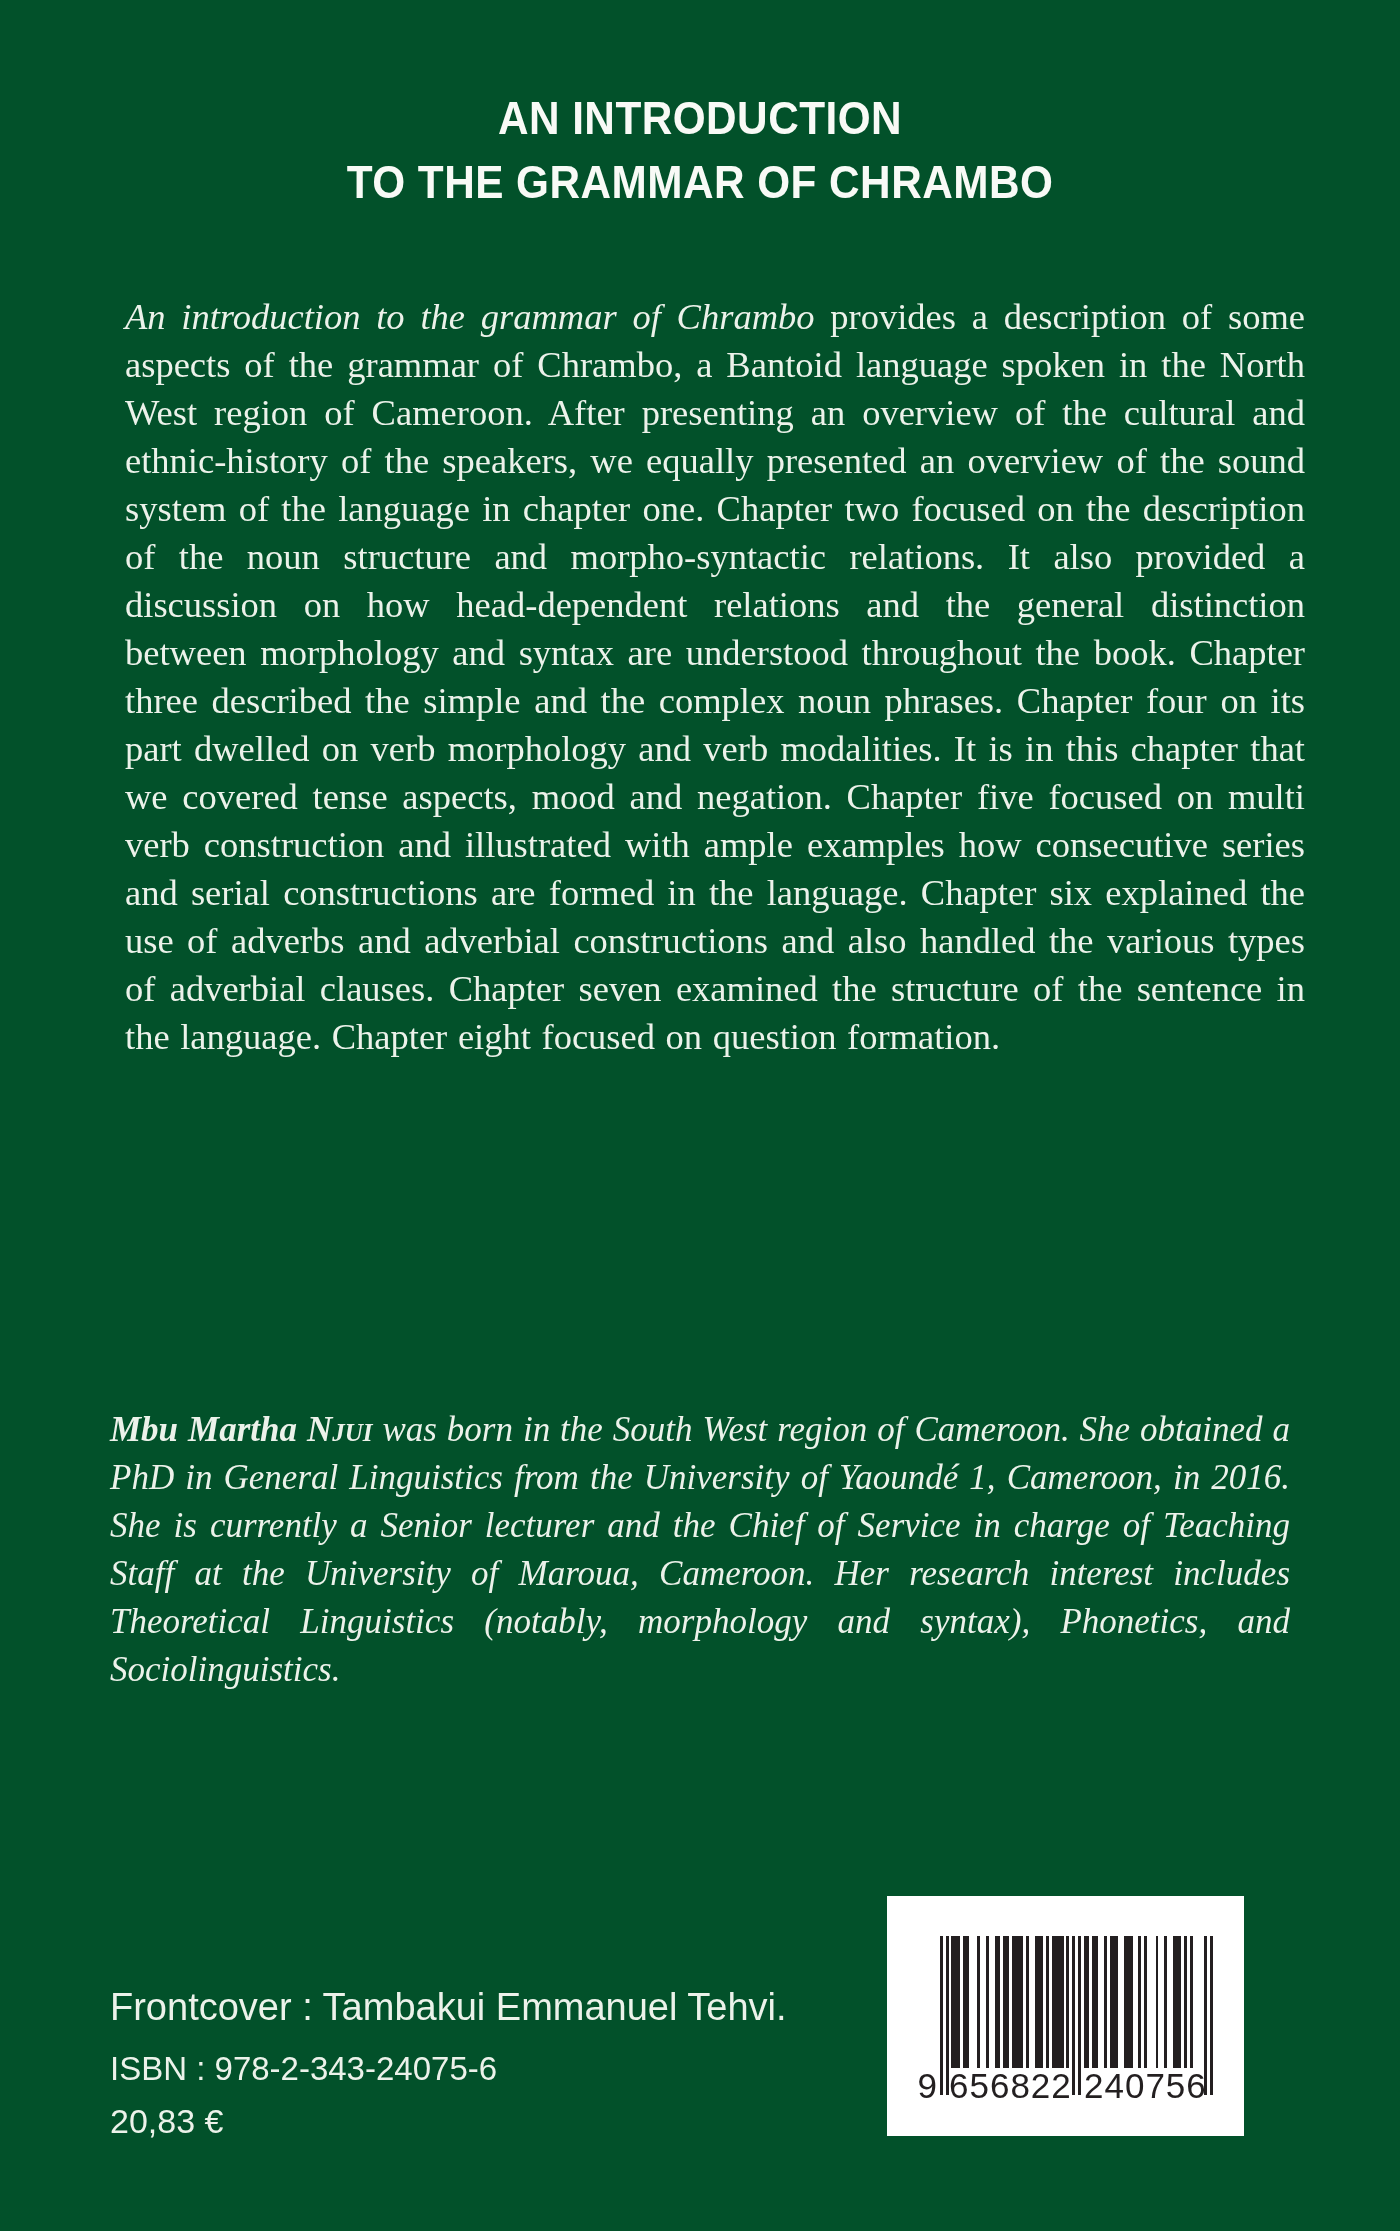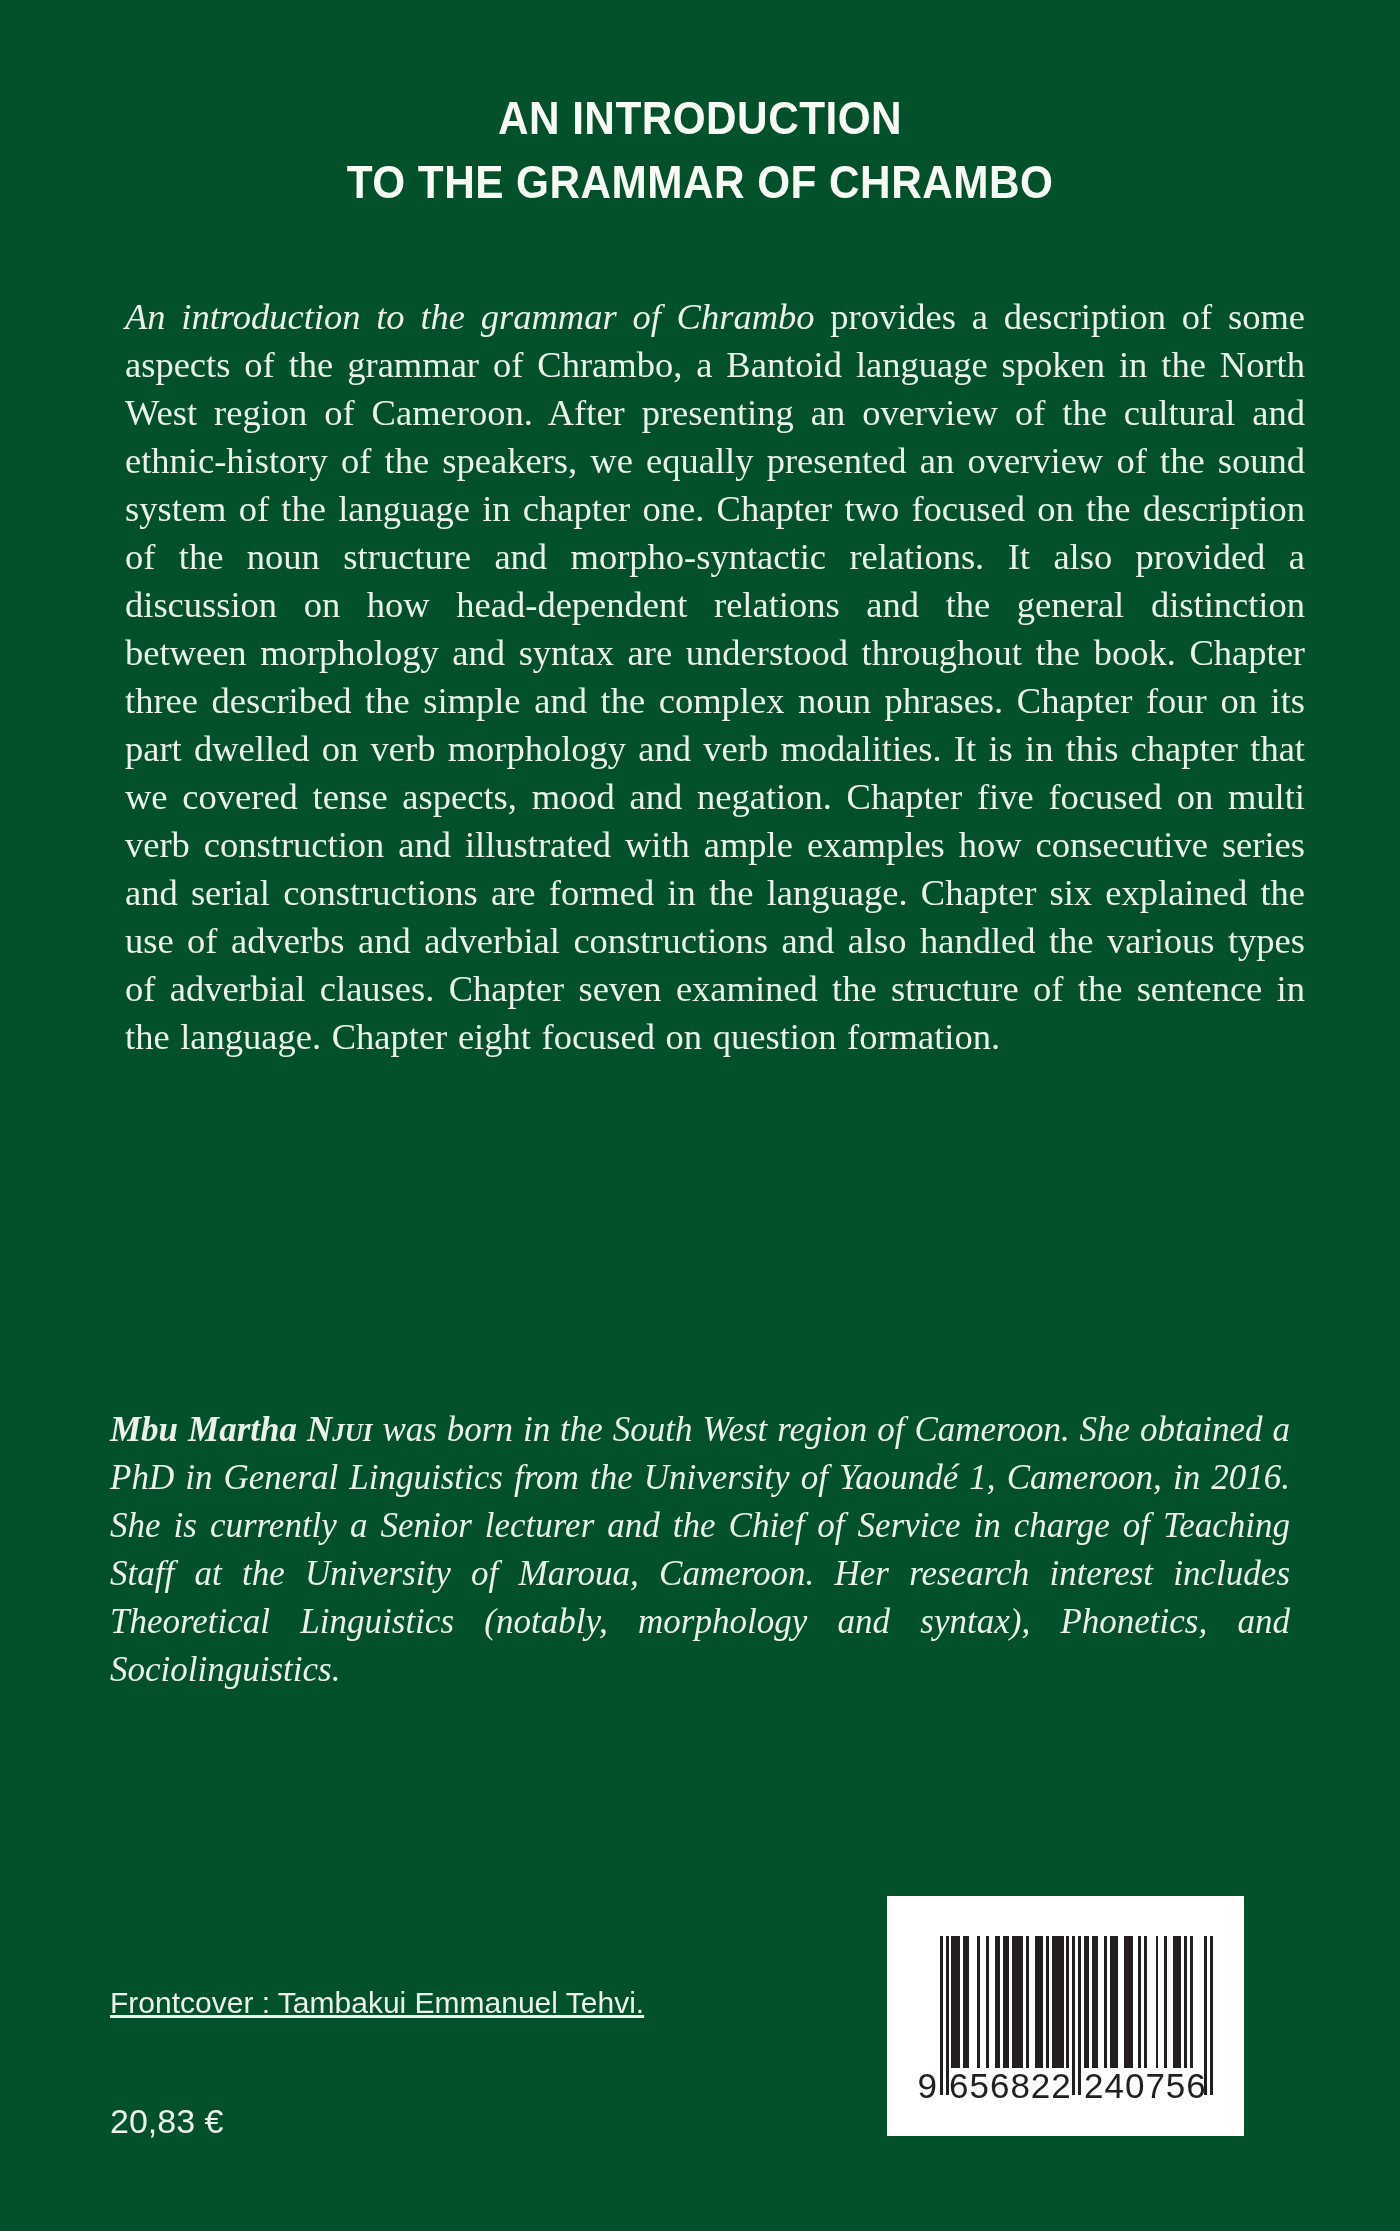--- a/index.html
+++ b/index.html
@@ -61,21 +61,21 @@
   }
   .bio .name { font-weight: bold; }
   .bio .sc { font-variant: small-caps; }
   .credit-line {
     position: absolute;
     left: 110px;
     margin: 0;
     color: var(--text, #f1f5f0);
     font-family: "Liberation Sans", sans-serif;
   }
-  .frontcover { top: 1986px; font-size: 30px; text-decoration: underline; }
+  .frontcover { top: 1986px; font-size: 38px; }
   .isbn       { top: 2050px; font-size: 33px; }
   .price      { top: 2102px; font-size: 34px; }
   .barcode-box {
     position: absolute;
     left: 887px;
     top: 1896px;
     width: 357px;
     height: 240px;
     background: var(--barcode_bg, #ffffff);
   }
@@ -113,20 +113,21 @@
   <h1 class="title">
     <span class="title-line">AN INTRODUCTION</span>
     <span class="title-line">TO THE GRAMMAR OF CHRAMBO</span>
   </h1>
 
   <p class="synopsis"><span class="lead">An introduction to the grammar of Chrambo</span><span> provides a description of some aspects of the grammar of Chrambo, a Bantoid language spoken in the North West region of Cameroon. After presenting an overview of the cultural and ethnic-history of the speakers, we equally presented an overview of the sound system of the language in chapter one. Chapter two focused on the description of the noun structure and morpho-syntactic relations. It also provided a discussion on how head-dependent relations and the general distinction between morphology and syntax are understood throughout the book. Chapter three described the simple and the complex noun phrases. Chapter four on its part dwelled on verb morphology and verb modalities. It is in this chapter that we covered tense aspects, mood and negation. Chapter five focused on multi verb construction and illustrated with ample examples how consecutive series and serial constructions are formed in the language. Chapter six explained the use of adverbs and adverbial constructions and also handled the various types of adverbial clauses. Chapter seven examined the structure of the sentence in the language. Chapter eight focused on question formation.</span></p>
 
   <p class="bio"><span class="name">Mbu Martha</span>&nbsp;<span class="name sc">Njui</span><span> was born in the South West region of Cameroon. She obtained a PhD in General Linguistics from the University of Yaoundé 1, Cameroon, in 2016. She is currently a Senior lecturer and the Chief of Service in charge of Teaching Staff at the University of Maroua, Cameroon. Her research interest includes Theoretical Linguistics (notably, morphology and syntax), Phonetics, and Sociolinguistics.</span></p>
 
   <p class="credit-line frontcover">Frontcover : Tambakui Emmanuel Tehvi.</p>
+  <p class="credit-line isbn">ISBN : 978-2-343-24075-6</p>
   <p class="credit-line price">20,83 €</p>
 
   <div class="barcode-box">
     <div class="barcode-bars">
         <div class="bar guard" style="left: 0px; width: 2.87368px;"></div>
         <div class="bar guard" style="left: 5.74737px; width: 2.87368px;"></div>
         <div class="bar" style="left: 11.4947px; width: 8.62105px;"></div>
         <div class="bar" style="left: 22.9895px; width: 5.74737px;"></div>
         <div class="bar" style="left: 37.3579px; width: 2.87368px;"></div>
         <div class="bar" style="left: 45.9789px; width: 2.87368px;"></div>

